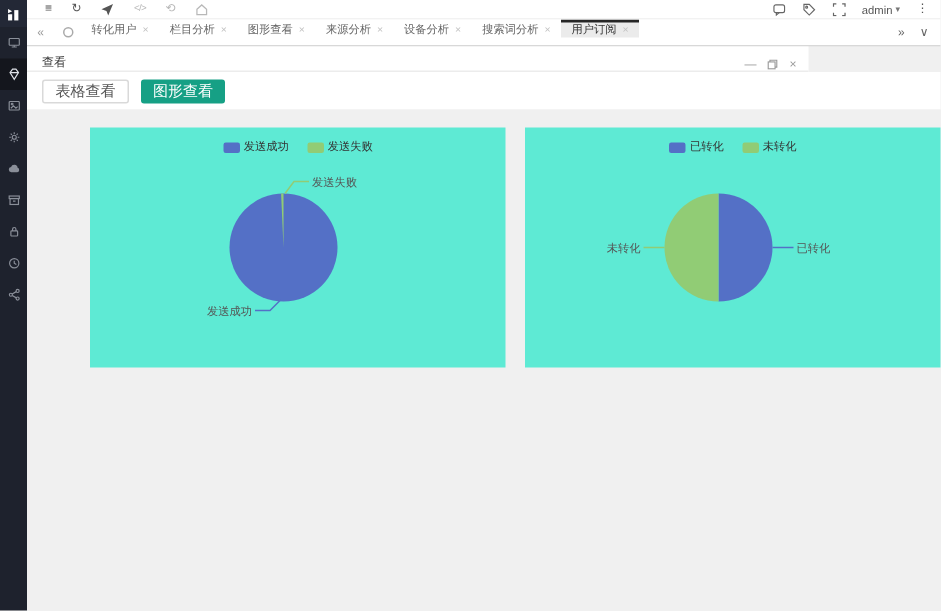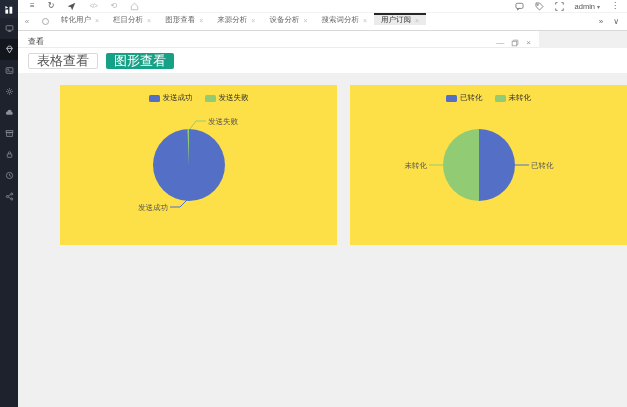--- a/index.html
+++ b/index.html
@@ -34,27 +34,27 @@
   .tab.active { background:#ebebeb; border-top:2px solid #262626; color:#333; }
   .tab-right { margin-left:auto; display:flex; align-items:center; gap:10px; padding-right:8px; color:#666; }
   .tab-right span { font-size:8px; cursor:pointer; }
 
   
   .panel-header { position:absolute; left:18px; top:31px; width:521px; height:17px; background:#fff; border-bottom:1px solid #ececec; display:flex; align-items:flex-end; padding:0 8px 0 10px; }
   .panel-title { font-size:8px; color:#333; }
   .win-ctrls { margin-left:auto; display:flex; align-items:center; gap:7px; color:#999; }
   .win-ctrls .wc { font-size:8px; line-height:1; cursor:pointer; display:flex; align-items:center; }
   .panel-toolbar { position:absolute; left:18px; top:48px; width:609px; height:25px; background:#fff; display:flex; align-items:center; gap:8px; padding-left:10px; }
-  .btn { font-size:13px; height:16px; padding:0 8px; border-radius:2px; cursor:pointer; display:flex; align-items:center; }
+  .btn { font-size:10px; height:16px; padding:0 8px; border-radius:2px; cursor:pointer; display:flex; align-items:center; }
   .btn-outline { background:#fff; border:1px solid #d9d9d9; color:#555; }
   .btn-primary { border:none; color:#fff; }
 
   
   .charts { position:absolute; left:18px; top:73px; width:609px; height:334px; background:#f0f0f0; padding:12px 0 0 42px; display:flex; gap:13px; }
-  .card { width:300px; height:160px; background:#fde047; position:relative; }
+  .card { width:300px; height:160px; background:#5eead4; position:relative; }
   .legend { position:absolute; left:0; top:8px; width:100%; display:flex; justify-content:center; gap:12px; z-index:2; }
   .legend-item { display:flex; align-items:center; gap:3px; cursor:pointer; }
   .legend-swatch { width:11px; height:7px; border-radius:1.5px; }
   .legend-label { font-size:7.5px; color:#333; }
   .pie-svg { position:absolute; left:0; top:0; }
   .pie-label { font-size:7.5px; fill:#555; }
 </style>
 </head>
 <body>
 

